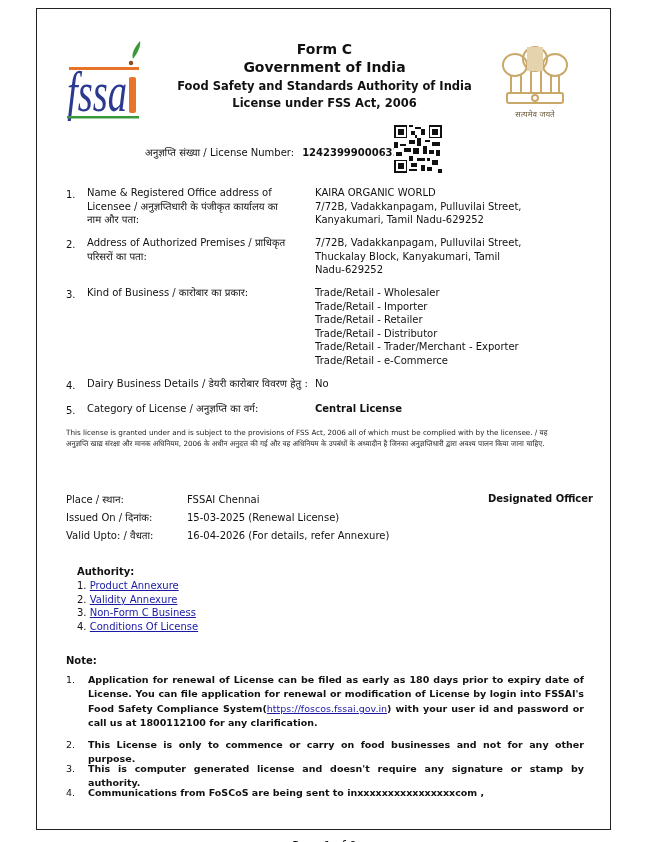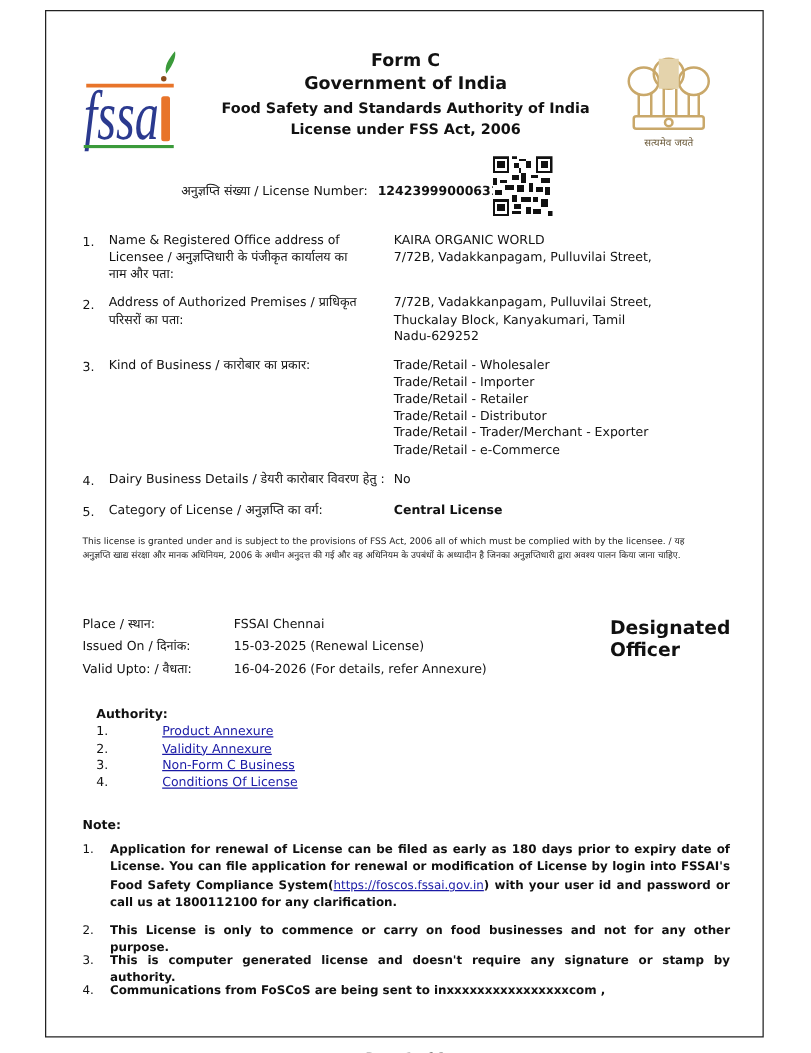--- a/index.html
+++ b/index.html
@@ -29,25 +29,25 @@
   .fld .lbl { position: absolute; left: 50px; width: 200px; }
   .fld .val { position: absolute; left: 278px; width: 230px; }
   .bold { font-weight: bold; }
 
   .grant { left: 0px; top: 418px; width: 500px; font-size: 7.2px; line-height: 11px; color: #222; }
   .grant p { margin: 0; }
 
   .place { font-size: 10px; line-height: 18px; }
   .place .k { position: absolute; left: 0; }
   .place .v { position: absolute; left: 121px; white-space: nowrap; }
-  .desig { left: 451px; top: 484px; font-size: 15px; font-weight: bold; }
+  .desig { left: 451px; top: 484px; font-size: 10px; font-weight: bold; }
 
   .annex { left: 40px; top: 556px; font-size: 10px; line-height: 13.8px; }
   .annex .t { font-weight: bold; }
-  .annex a { color: #1a1aa6; text-decoration: underline; cursor: pointer; margin-left: 40px; }
+  .annex a { color: #1a1aa6; text-decoration: underline; cursor: pointer; }
 
   .note-t { left: 29px; top: 646px; font-size: 10px; font-weight: bold; }
   .note { position: absolute; left: 29px; width: 518px; font-size: 9.5px; line-height: 14.4px; }
   .note .idx { position: absolute; left: 0; font-weight: normal; }
   .note .txt { margin-left: 22px; font-weight: bold; text-align: justify; display: block; }
   .note a { color: #1a1aa6; text-decoration: underline; font-weight: normal; cursor: pointer; }
 
   .footer { left: 0; width: 575px; top: 830px; text-align: center; font-size: 11.5px; }
 </style>
 </head>
@@ -127,20 +127,21 @@
         <rect x="11" y="5" width="1" height="2"></rect>
     </g>
   </svg>
 
   <div class="fld" style="top:177px;">
     <span class="n">1.</span>
     <div class="lbl">Name &amp; Registered Office address of Licensee / अनुज्ञप्तिधारी के पंजीकृत कार्यालय का नाम और पता:</div>
     <div class="val">
       <div>KAIRA ORGANIC WORLD</div>
       <div>7/72B, Vadakkanpagam, Pulluvilai Street,</div>
+      <div>Kanyakumari, Tamil Nadu-629252</div>
     </div>
   </div>
 
   <div class="fld" style="top:227px;">
     <span class="n">2.</span>
     <div class="lbl">Address of Authorized Premises / प्राधिकृत परिसरों का पता:</div>
     <div class="val">
       <div>7/72B, Vadakkanpagam, Pulluvilai Street,</div>
       <div>Thuckalay Block, Kanyakumari, Tamil</div>
       <div>Nadu-629252</div>

